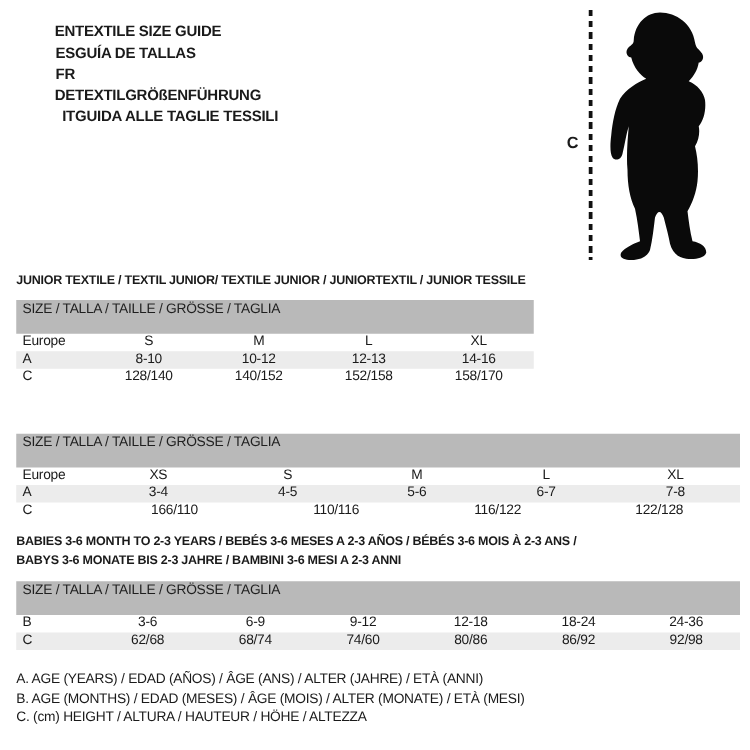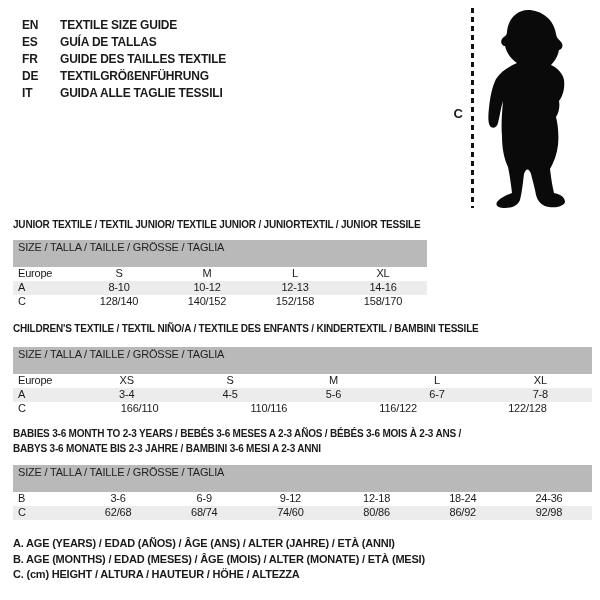--- a/index.html
+++ b/index.html
@@ -13,21 +13,21 @@
     position: relative;
     width: 600px;
     height: 600px;
     background: #ffffff;
     overflow: hidden;
     font-stretch: condensed;
     letter-spacing: -0.2px;
   }
 
   
-  .lang-list { position: absolute; left: 22px; top: 17px; }
+  .lang-list { position: absolute; left: 22px; top: 17px; text-align: right; }
   .lang-row { display: flex; line-height: 17px; font-size: 12px; font-weight: 700; }
   .lang-code { width: 38px; flex: 0 0 38px; }
   .lang-label { white-space: nowrap; }
 
   
   .figure-area { position: absolute; left: 440px; top: 0; width: 160px; height: 215px; }
   .dash-line {
     position: absolute; left: 31px; top: 8px; width: 3px; height: 200px;
     background: repeating-linear-gradient(to bottom, #111 0 5px, transparent 5px 9px);
   }
@@ -54,39 +54,38 @@
 
   #table1 { width: 414px; top: 240px; }
   #table2 { width: 579px; top: 347px; }
   #table3 { width: 579px; top: 465px; }
   #title1 { top: 217px; }
   #title2 { top: 321px; }
   #title3 { top: 426px; }
 
   
   .footnotes { position: absolute; left: 13px; top: 536px; }
-  .footnote { font-size: 11px; font-weight: 700; line-height: 15.5px; white-space: nowrap; }
+  .footnote { font-size: 11px; font-weight: 400; line-height: 15.5px; white-space: nowrap; }
 </style>
 </head>
 <body>
 
 <div class="page">
 
   <div class="lang-list">
     <div class="lang-row">
       <span class="lang-code">EN</span>
       <span class="lang-label">TEXTILE SIZE GUIDE</span>
     </div>
     <div class="lang-row">
       <span class="lang-code">ES</span>
       <span class="lang-label">GUÍA DE TALLAS</span>
     </div>
     <div class="lang-row">
       <span class="lang-code">FR</span>
-      <span class="lang-label">GUIDE DES TAILLES TEXTILE</span>
     </div>
     <div class="lang-row">
       <span class="lang-code">DE</span>
       <span class="lang-label">TEXTILGRÖßENFÜHRUNG</span>
     </div>
     <div class="lang-row">
       <span class="lang-code">IT</span>
       <span class="lang-label">GUIDA ALLE TAGLIE TESSILI</span>
     </div>
   </div>
@@ -150,21 +149,20 @@
     </div>
     <div class="t-row">
       <span class="t-label">C</span>
       <span class="t-cell">128/140</span>
       <span class="t-cell">140/152</span>
       <span class="t-cell">152/158</span>
       <span class="t-cell">158/170</span>
     </div>
   </div>
 
-  <div class="section-title" id="title2">CHILDREN'S TEXTILE / TEXTIL NIÑO/A / TEXTILE DES ENFANTS / KINDERTEXTIL / BAMBINI TESSILE</div>
   <div class="size-table" id="table2">
     <div class="size-bar">SIZE / TALLA / TAILLE / GRÖSSE / TAGLIA</div>
     <div class="t-row">
       <span class="t-label">Europe</span>
       <span class="t-cell">XS</span>
       <span class="t-cell">S</span>
       <span class="t-cell">M</span>
       <span class="t-cell">L</span>
       <span class="t-cell">XL</span>
     </div>

